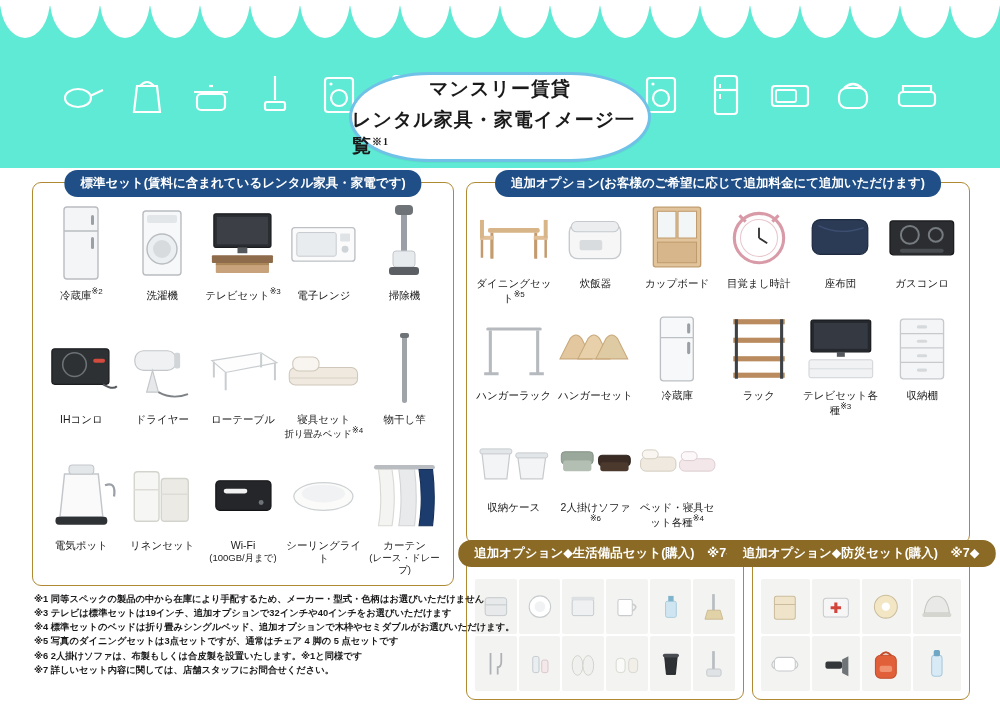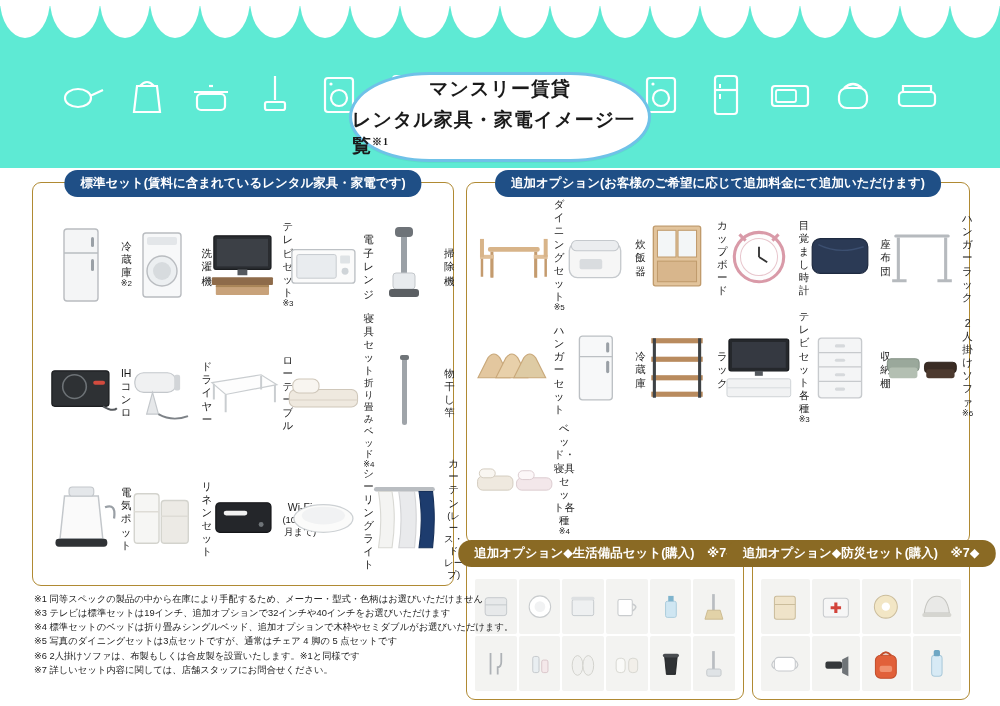--- a/index.html
+++ b/index.html
@@ -90,21 +90,21 @@
     grid-auto-rows:126px;
     gap:0px;
   }
   #grid-option{
     padding:16px 6px 4px 6px;
     grid-template-columns:repeat(6,1fr);
     grid-auto-rows:112px;
     gap:0;
   }
   .cell{
-    display:flex;align-items:center;justify-content:flex-start;
+    display:flex;flex-direction:column;align-items:center;justify-content:flex-start;
     text-align:center;
     padding:2px 1px 0 1px;
     box-sizing:border-box;
   }
   .ph{
     width:100%;
     flex:0 0 auto;
     display:flex;align-items:center;justify-content:center;
   }
   #grid-standard .ph{height:80px;}
@@ -130,21 +130,21 @@
   #panel-disaster .photostrip{grid-template-columns:repeat(4,1fr);}
   .pstile{
     background:#f3f3f1;border-radius:2px;position:relative;overflow:hidden;
     display:flex;align-items:center;justify-content:center;
   }
   .pstile svg{width:86%;height:86%;}
 
   
   .notes{
     position:absolute;left:34px;top:592px;width:420px;
-    font-size:9.3px;line-height:1.52;color:#1a1a1a;
+    font-size:9.3px;line-height:1.52;color:#1a1a1a;font-weight:bold;
   }
   .notes div{white-space:nowrap;}
 </style>
 </head>
 <body>
 
 <div class="header">
   <div class="awning-bar"></div>
   <div class="awning">
     <div class="sc"></div>
@@ -534,20 +534,31 @@
     <div class="cell">
       <div class="ph">
         <svg viewBox="0 0 70 70">
             <rect x="8" y="18" width="54" height="34" rx="8" fill="#2b3a55" stroke="#1e2a40" stroke-width="1.2"></rect>
             <path d="M14 24 q20 10 44 2" stroke="#3c4f70" stroke-width="1.4" fill="none"></path>
           </svg>
       </div>
       <div class="cap"><span>座布団</span></div>
     </div>
 
+    <div class="cell">
+      <div class="ph">
+        <svg viewBox="0 0 80 60">
+            <rect x="8" y="14" width="64" height="34" rx="3" fill="#2b2d30" stroke="#17181a" stroke-width="1.2"></rect>
+            <circle cx="28" cy="28" r="9" fill="none" stroke="#767b80" stroke-width="2"></circle>
+            <circle cx="54" cy="28" r="7" fill="none" stroke="#767b80" stroke-width="2"></circle>
+            <rect x="18" y="42" width="44" height="4" rx="2" fill="#4a4d51"></rect>
+          </svg>
+      </div>
+      <div class="cap"><span>ガスコンロ</span></div>
+    </div>
 
     <div class="cell">
       <div class="ph">
         <svg viewBox="0 0 70 70">
             <rect x="8" y="14" width="54" height="3" rx="1.5" fill="#b6babe"></rect>
             <path d="M12 17 v42 M58 17 v42" stroke="#b6babe" stroke-width="3"></path>
             <path d="M6 59 h14 M50 59 h14" stroke="#b6babe" stroke-width="3"></path>
           </svg>
       </div>
       <div class="cap"><span>ハンガーラック</span></div>
@@ -609,20 +620,31 @@
             <path d="M14 20 h42 M14 34 h42 M14 48 h42" stroke="#c7cacd" stroke-width="1.2"></path>
             <rect x="30" y="12" width="10" height="3" rx="1.5" fill="#d6d9dc"></rect>
             <rect x="30" y="26" width="10" height="3" rx="1.5" fill="#d6d9dc"></rect>
             <rect x="30" y="40" width="10" height="3" rx="1.5" fill="#d6d9dc"></rect>
             <rect x="30" y="54" width="10" height="3" rx="1.5" fill="#d6d9dc"></rect>
           </svg>
       </div>
       <div class="cap"><span>収納棚</span></div>
     </div>
 
+    <div class="cell">
+      <div class="ph">
+        <svg viewBox="0 0 80 60">
+            <path d="M8 22 h28 l-3 26 h-22 z" fill="#f2f4f5" stroke="#c7cacd" stroke-width="1.2"></path>
+            <rect x="6" y="18" width="32" height="5" rx="2" fill="#e3e6e9" stroke="#c7cacd" stroke-width="1"></rect>
+            <path d="M44 26 h28 l-3 22 h-22 z" fill="#f2f4f5" stroke="#c7cacd" stroke-width="1.2"></path>
+            <rect x="42" y="22" width="32" height="5" rx="2" fill="#e3e6e9" stroke="#c7cacd" stroke-width="1"></rect>
+          </svg>
+      </div>
+      <div class="cap"><span>収納ケース</span></div>
+    </div>
 
     <div class="cell">
       <div class="ph">
         <svg viewBox="0 0 90 60">
             <rect x="6" y="20" width="36" height="14" rx="4" fill="#9aa89b" stroke="#7e8c80" stroke-width="1"></rect>
             <rect x="8" y="30" width="32" height="12" rx="3" fill="#b3bfb2"></rect>
             <rect x="48" y="24" width="36" height="12" rx="4" fill="#3a2c24" stroke="#281d17" stroke-width="1"></rect>
             <rect x="50" y="32" width="32" height="10" rx="3" fill="#4c392e"></rect>
           </svg>
       </div>

